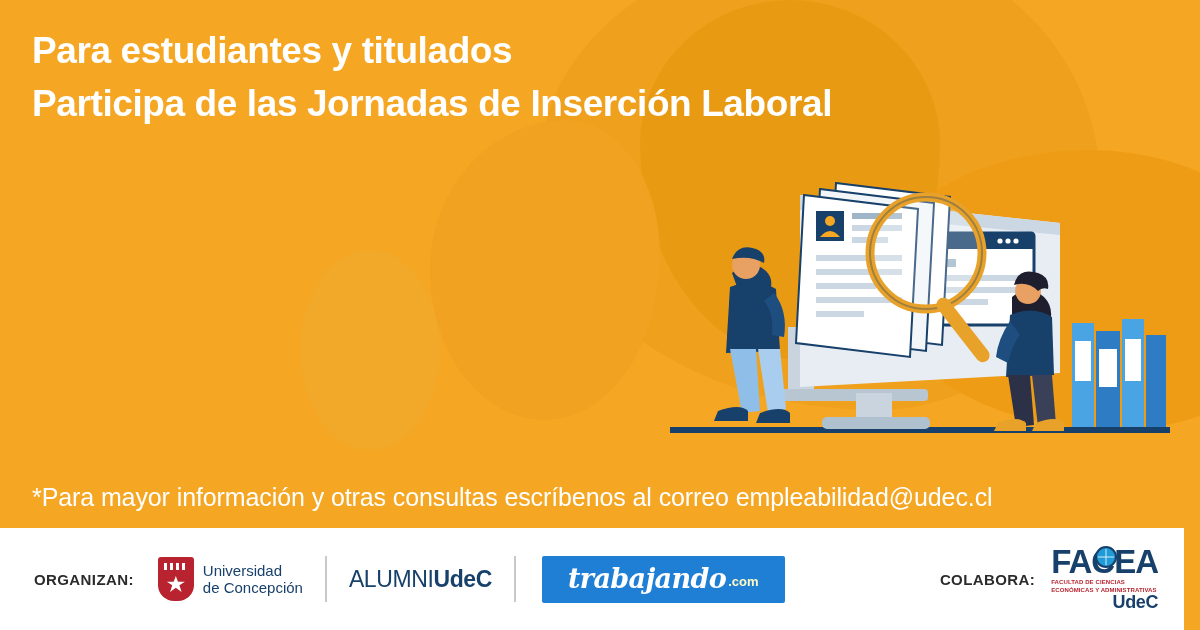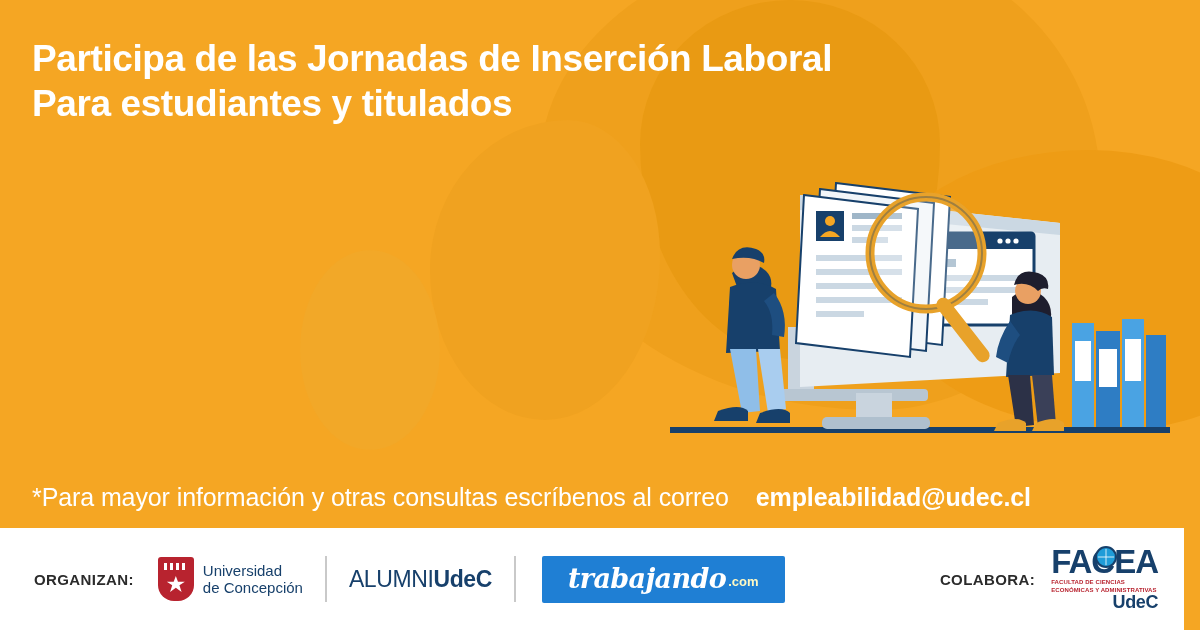--- a/index.html
+++ b/index.html
@@ -94,21 +94,21 @@
   .info-line {
     position:absolute;
     left:32px; top:483px;
     color:#FFFFFF;
     font-size:25px;
     font-weight:400;
     letter-spacing:-0.1px;
     white-space:nowrap;
     z-index:6;
   }
-  .info-line b { font-weight:700;margin-left:20px; }
+  .info-line b { font-weight:400; }
 
   
   .footer {
     position:absolute;
     left:0; right:16px; bottom:0;
     height:102px;
     background:#FFFFFF;
     display:flex;
     align-items:center;
     z-index:8;
@@ -249,22 +249,22 @@
 <div class="bg-layer">
   <div class="blob blob-a"></div>
   <div class="blob blob-b"></div>
   <div class="blob blob-c"></div>
   <div class="blob blob-d"></div>
   <div class="blob blob-e"></div>
 </div>
 <div class="bottom-band"></div>
 
 <div class="headline">
+  <div class="title-line title-2">Para estudiantes y titulados</div>
   <div class="title-line title-1">Participa de las Jornadas de Inserción Laboral</div>
-  <div class="title-line title-2">Para estudiantes y titulados</div>
 </div>
 
 <div class="illus">
   <svg viewBox="0 0 520 300" width="520" height="300" xmlns="http://www.w3.org/2000/svg">
 
     <rect x="10" y="272" width="500" height="6" fill="#17406B"></rect>
 
     <g>
       <rect x="412" y="168" width="22" height="104" fill="#4AA3E3"></rect>
       <rect x="415" y="186" width="16" height="40" fill="#FFFFFF"></rect>

